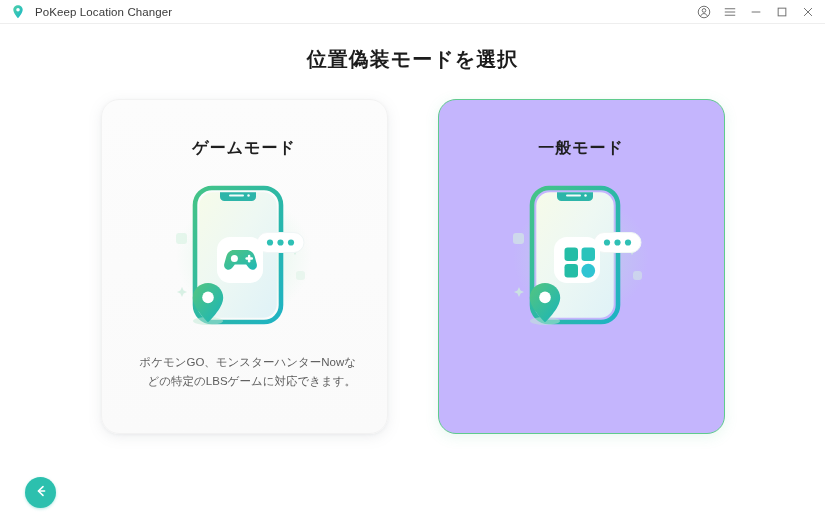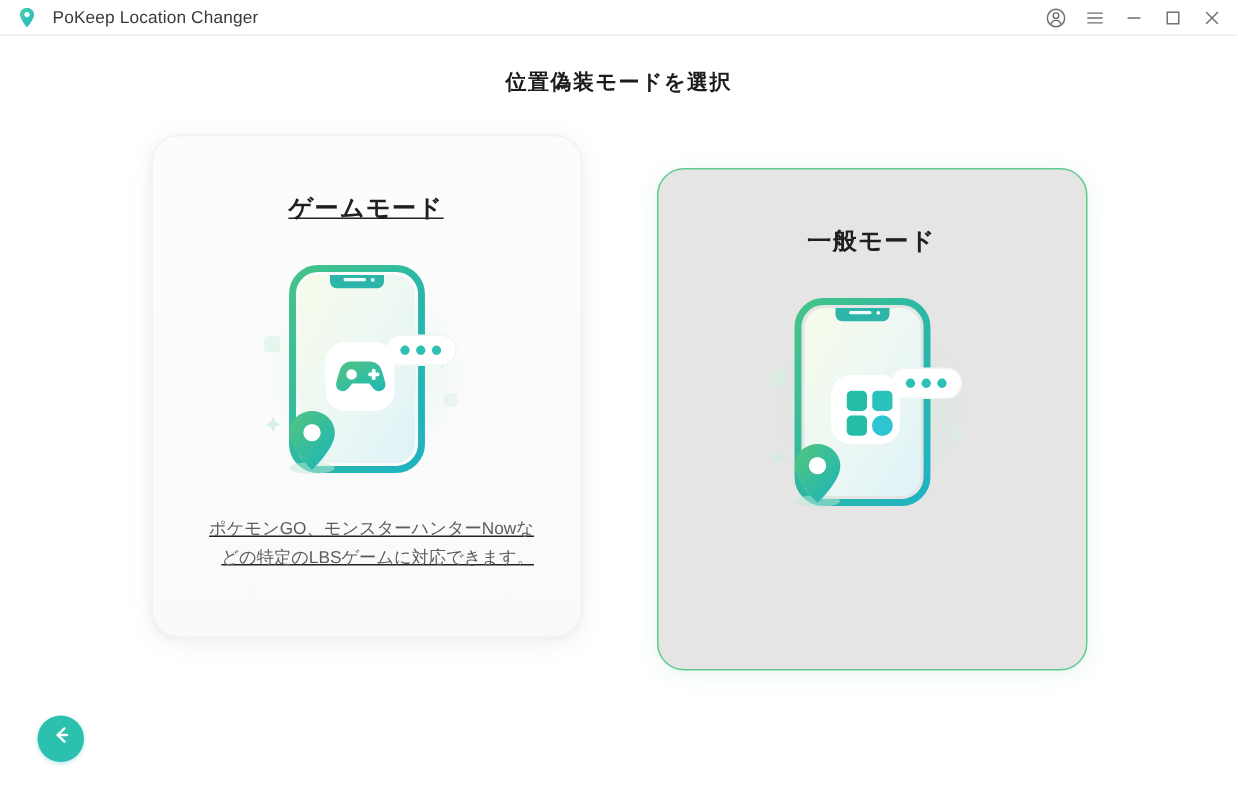--- a/index.html
+++ b/index.html
@@ -51,21 +51,21 @@
 
   
   .page {
     position: absolute;
     top: 24px; left: 0; right: 0; bottom: 0;
     background: #ffffff;
   }
 
   .page-title {
     text-align: center;
-    font-size: 14px;
+    font-size: 20px;
     font-weight: bold;
     color: #1c1c1c;
     margin-top: 22px;
     letter-spacing: 1px;
   }
 
   
   .cards {
     display: flex;
     justify-content: center;
@@ -81,28 +81,26 @@
     flex-direction: column;
     align-items: center;
     cursor: pointer;
     position: relative;
   }
 
   .card.unselected {
     background: linear-gradient(180deg,#fcfcfc 0%, #fafafa 100%);
     border: 1px solid #f2f2f2;
     box-shadow: 0 3px 14px rgba(120,130,140,0.13), 0 1px 3px rgba(120,130,140,0.07);
-    text-decoration: underline;
   }
 
   .card.selected {
-    background: #e5e5e5;
+    background: #c4b5fd;
     border: 1px solid #5fcb8d;
     box-shadow: 0 3px 14px rgba(80,190,140,0.13);
-    margin-top: 22px;
   }
 
   .card-title {
     font-size: 16px;
     font-weight: bold;
     color: #1f1f1f;
     margin-top: 38px;
     letter-spacing: 1px;
   }
 

